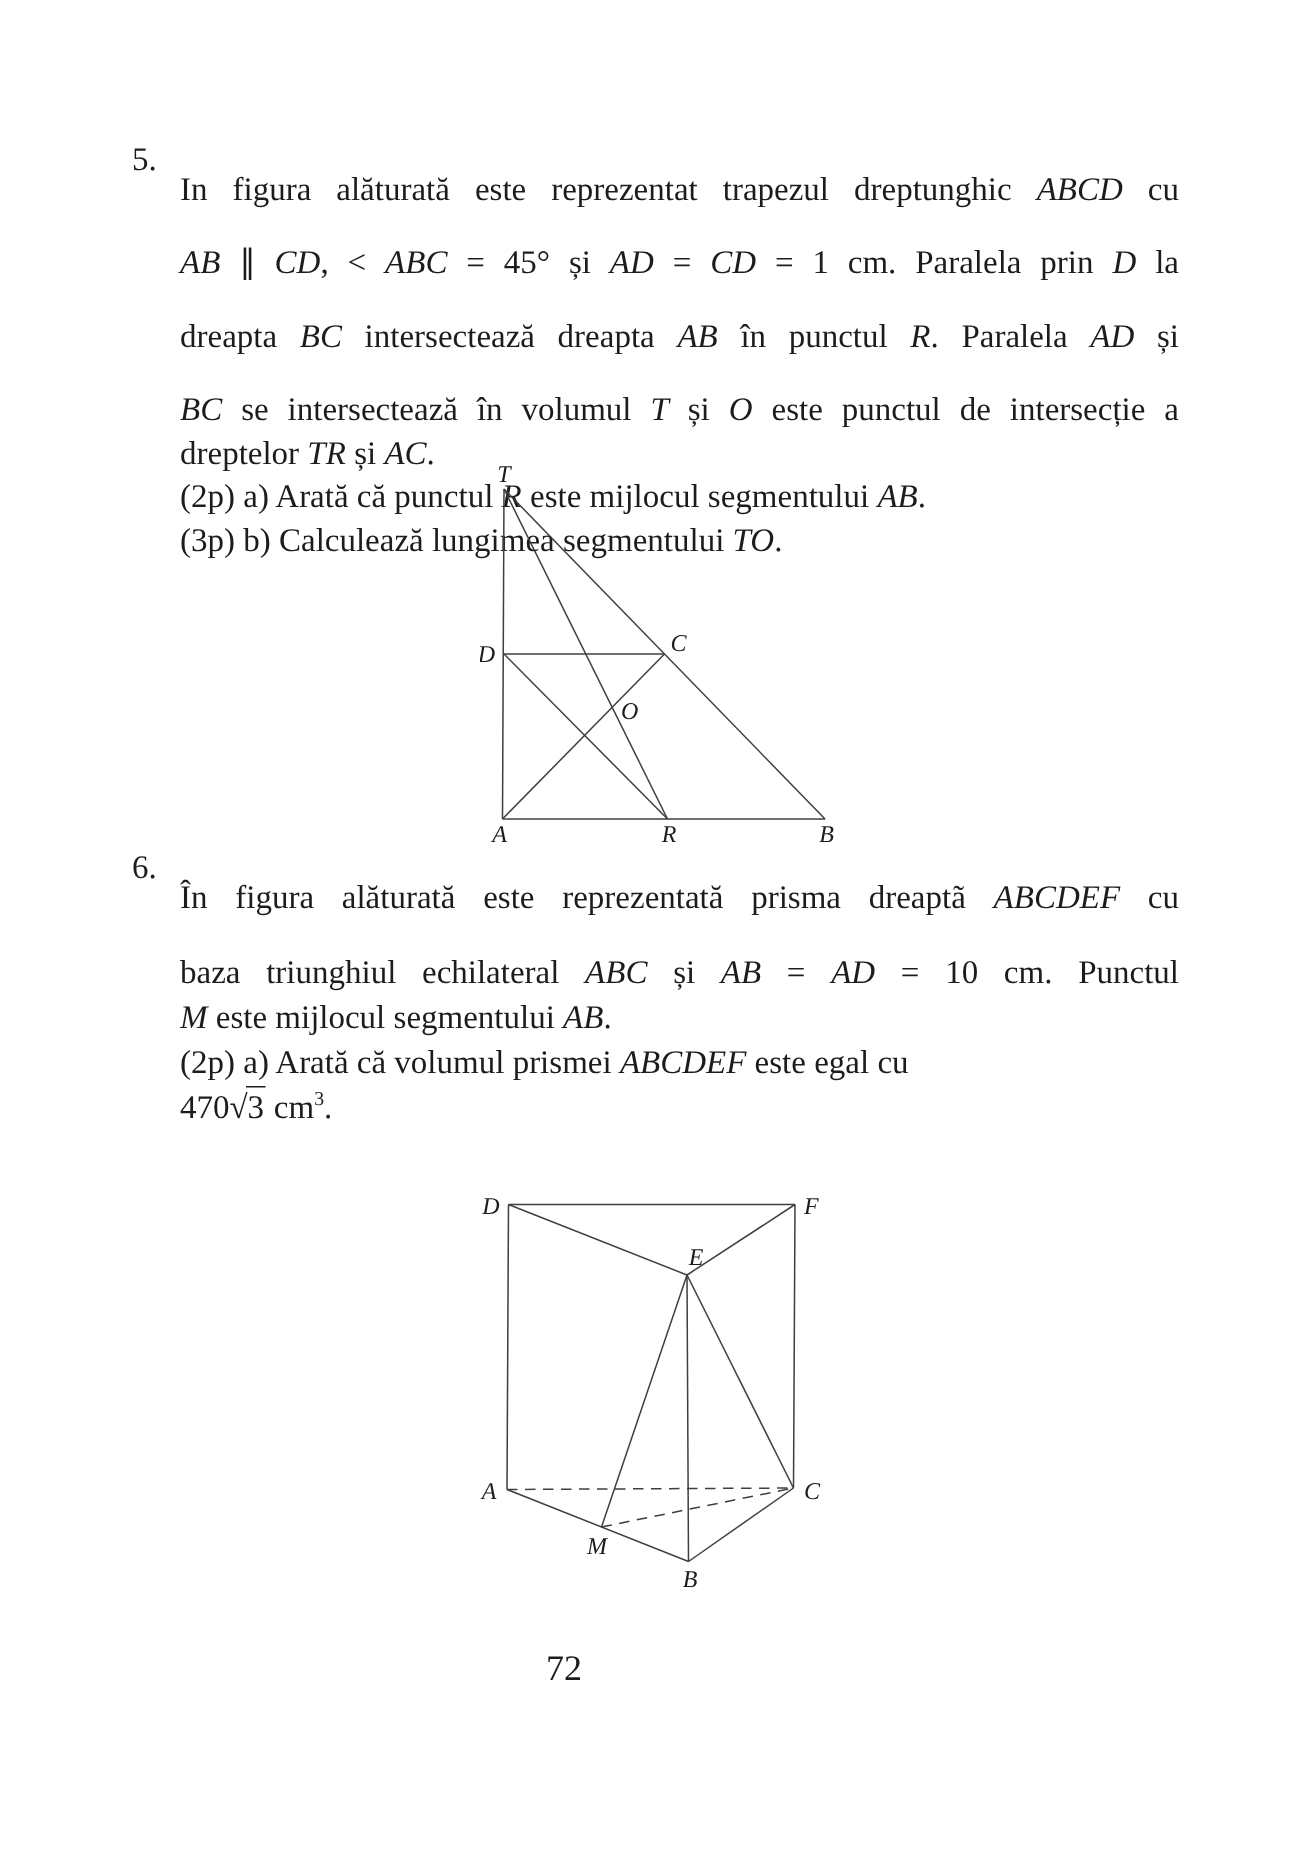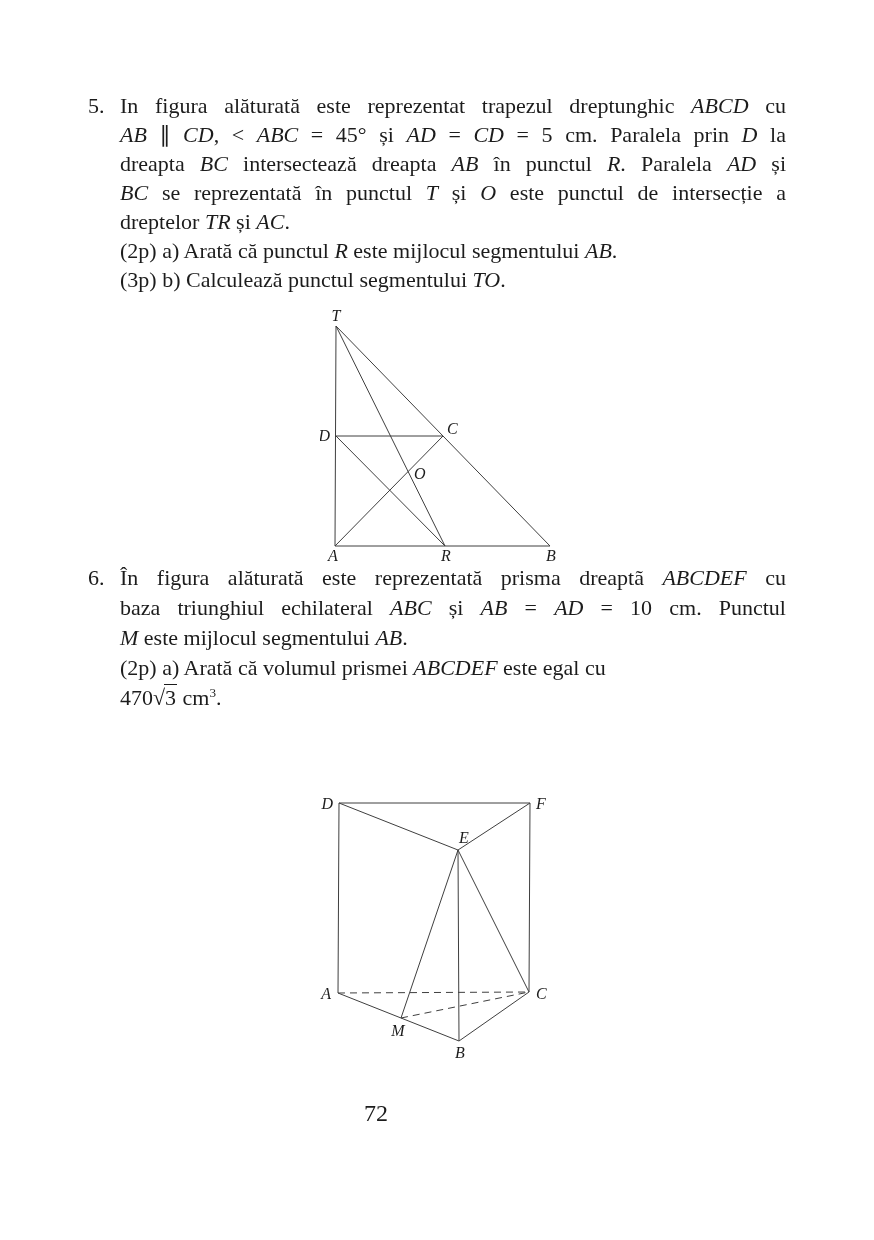--- a/index.html
+++ b/index.html
@@ -7,21 +7,21 @@
     width:874px; height:1240px; background:#ffffff; position:relative;
     font-family:"Liberation Serif", serif; color:#1c1c1c; overflow:hidden;
   }
   .problem { position:absolute; left:88px; width:700px; }
   #p5 { top:91px; }
   #p6 { top:563px; }
   .pnum { position:absolute; left:0; top:0; font-size:22px; line-height:29px; }
   .plines { margin-left:32px; width:666px; }
   .line { font-size:22px; line-height:29px; }
   #p6 .line { line-height:30px; }
-  .line.just { text-align:justify; text-align-last:justify; }
+  .line.just { text-align:justify; text-align-last:justify;margin-top:20px; }
   .var { font-style:italic;text-align:center; }
   .line sup { font-size:0.6em; line-height:0; vertical-align:super; }
   .sqrt { white-space:nowrap; }
   .radbody { border-top:1.5px solid currentColor; padding:0 1px; margin-left:-1px; }
   .fig { position:absolute; }
   #fig1 { left:320px; top:308px; }
   #fig2 { left:315px; top:790px; }
   .fig line { stroke:#3f3f3f; stroke-width:1; fill:none; }
   .fig line.dashed { stroke-dasharray:7 5; }
   .fig text {
@@ -33,26 +33,26 @@
     text-align:center; font-size:24px;
   }
 </style>
 </head>
 <body>
 
 <div class="problem" id="p5">
   <span class="pnum">5.</span>
   <div class="plines">
       <div class="line just"><span>In figura alăturată este reprezentat trapezul dreptunghic </span><span class="var">ABCD</span><span> cu</span></div>
-      <div class="line just"><span class="var">AB </span><span>∥ </span><span class="var">CD</span><span>, &lt; </span><span class="var">ABC</span><span> = 45° și </span><span class="var">AD</span><span> = </span><span class="var">CD</span><span> = 5 cm. Paralela prin </span><span class="var">D</span><span> la</span></div>
+      <div class="line just"><span class="var">AB </span><span>∥ </span><span class="var">CD</span><span>, &lt; </span><span class="var">ABC</span><span> = 45° și </span><span class="var">AD</span><span> = </span><span class="var">CD</span><span> = 1 cm. Paralela prin </span><span class="var">D</span><span> la</span></div>
       <div class="line just"><span>dreapta </span><span class="var">BC</span><span> intersectează dreapta </span><span class="var">AB</span><span> în punctul </span><span class="var">R</span><span>. Paralela </span><span class="var">AD</span><span> și</span></div>
-      <div class="line just"><span class="var">BC</span><span> se reprezentată în punctul </span><span class="var">T</span><span> și </span><span class="var">O</span><span> este punctul de intersecție a</span></div>
+      <div class="line just"><span class="var">BC</span><span> se intersectează în volumul </span><span class="var">T</span><span> și </span><span class="var">O</span><span> este punctul de intersecție a</span></div>
       <div class="line"><span>dreptelor </span><span class="var">TR</span><span> și </span><span class="var">AC</span><span>.</span></div>
       <div class="line"><span>(2p) a) Arată că punctul </span><span class="var">R</span><span> este mijlocul segmentului </span><span class="var">AB</span><span>.</span></div>
-      <div class="line"><span>(3p) b) Calculează punctul segmentului </span><span class="var">TO</span><span>.</span></div>
+      <div class="line"><span>(3p) b) Calculează lungimea segmentului </span><span class="var">TO</span><span>.</span></div>
     </div>
 </div>
 
 <svg class="fig" id="fig1" width="250" height="262" viewBox="0 0 250 262" xmlns="http://www.w3.org/2000/svg">
   <g>
     <line x1="16" y1="18" x2="15" y2="238"></line>
     <line x1="15" y1="238" x2="230" y2="238"></line>
     <line x1="16" y1="18" x2="230" y2="238"></line>
     <line x1="16" y1="128" x2="123" y2="128"></line>
     <line x1="16" y1="18" x2="125" y2="238"></line>

